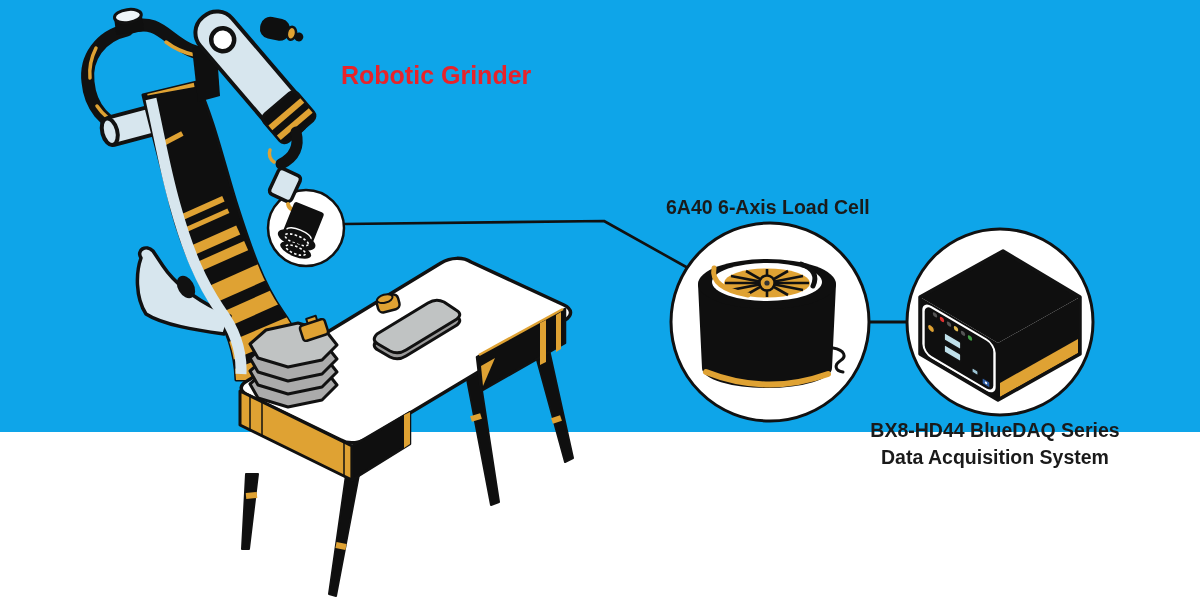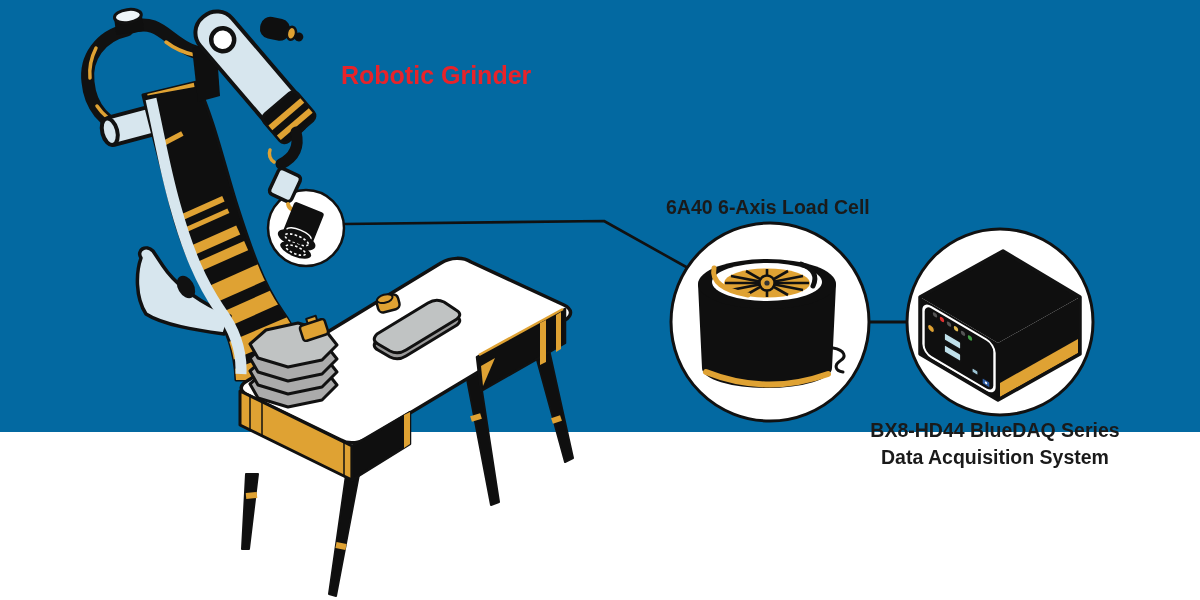--- a/index.html
+++ b/index.html
@@ -1,16 +1,16 @@
 <!DOCTYPE html>
 <html><head>
 <meta charset="utf-8">
 <style>
   html,body{margin:0;padding:0;background:#ffffff;width:1200px;height:600px;overflow:hidden;}
-  .stage{position:relative;width:1200px;height:432px;background:#0369a1;}
+  .stage{position:relative;width:1200px;height:432px;background:#0ea5e9;}
   svg{display:block;}
   .lbl{font-family:"Liberation Sans", sans-serif;font-weight:700;}
   .ol{stroke:#111111;stroke-linejoin:round;stroke-linecap:round;}
 </style>
 </head>
 <body>
 
 <div class="stage">
 <svg width="1200" height="600" viewBox="0 0 1200 600">
   <defs>

